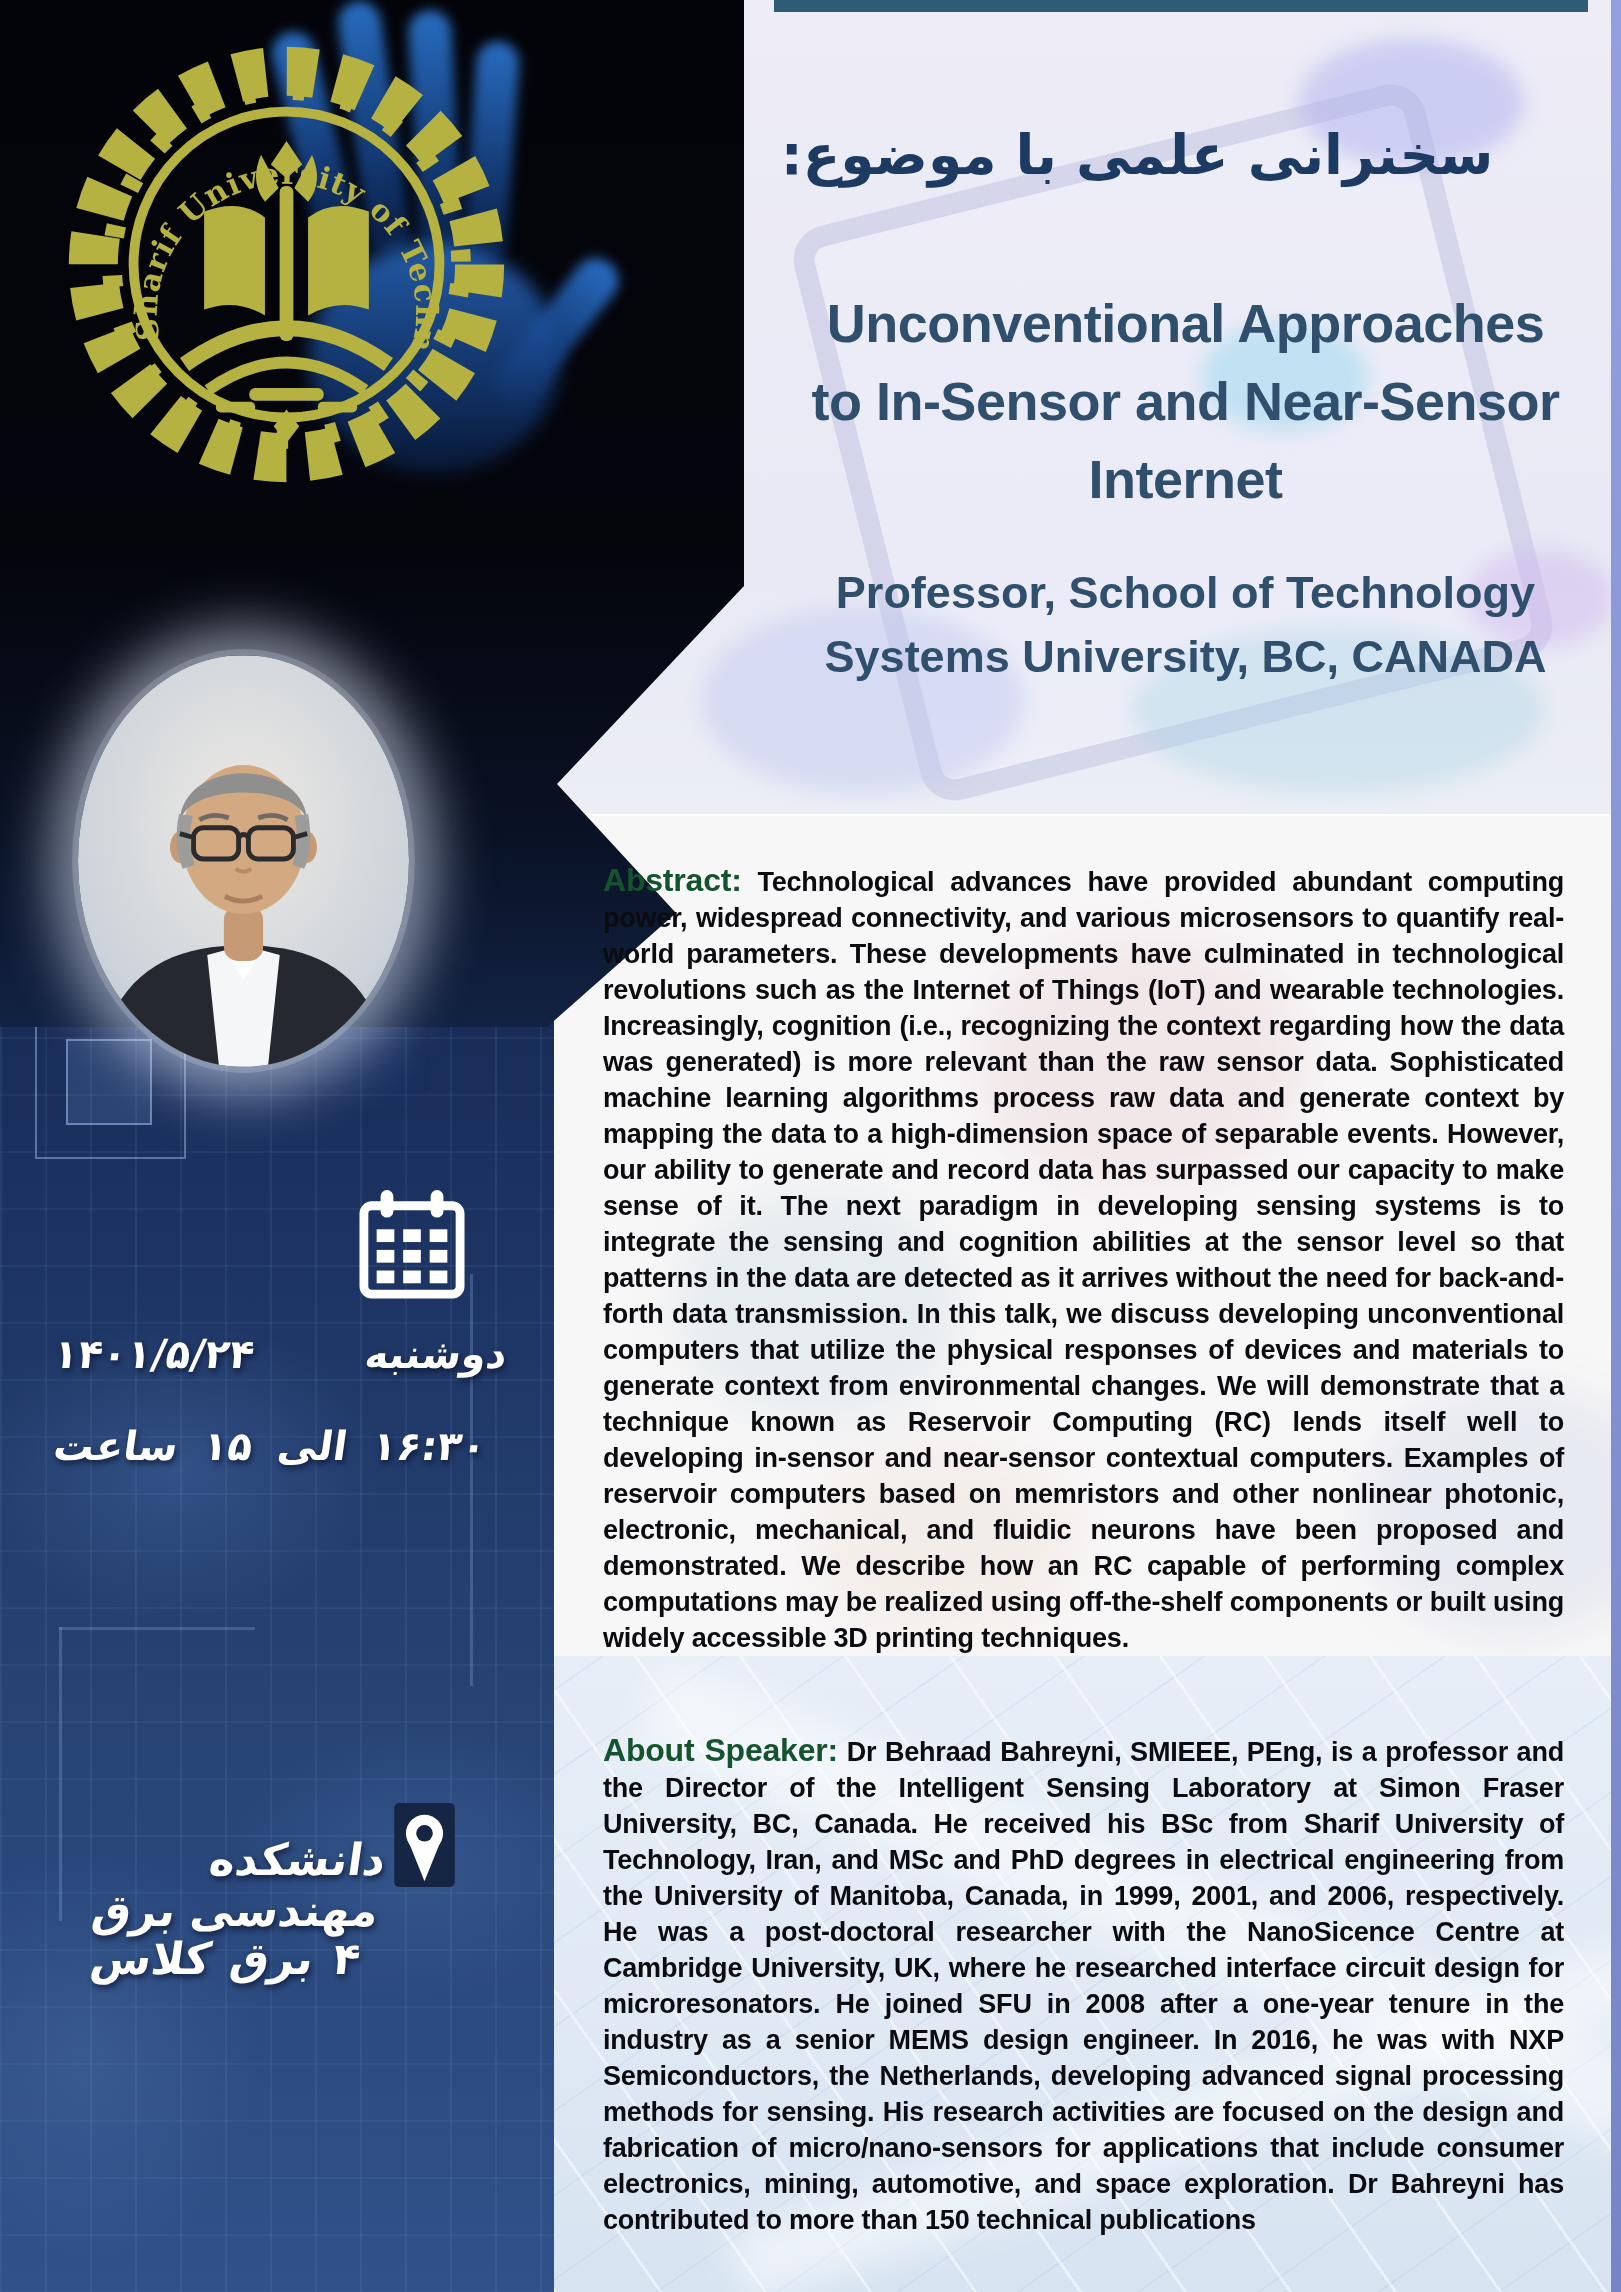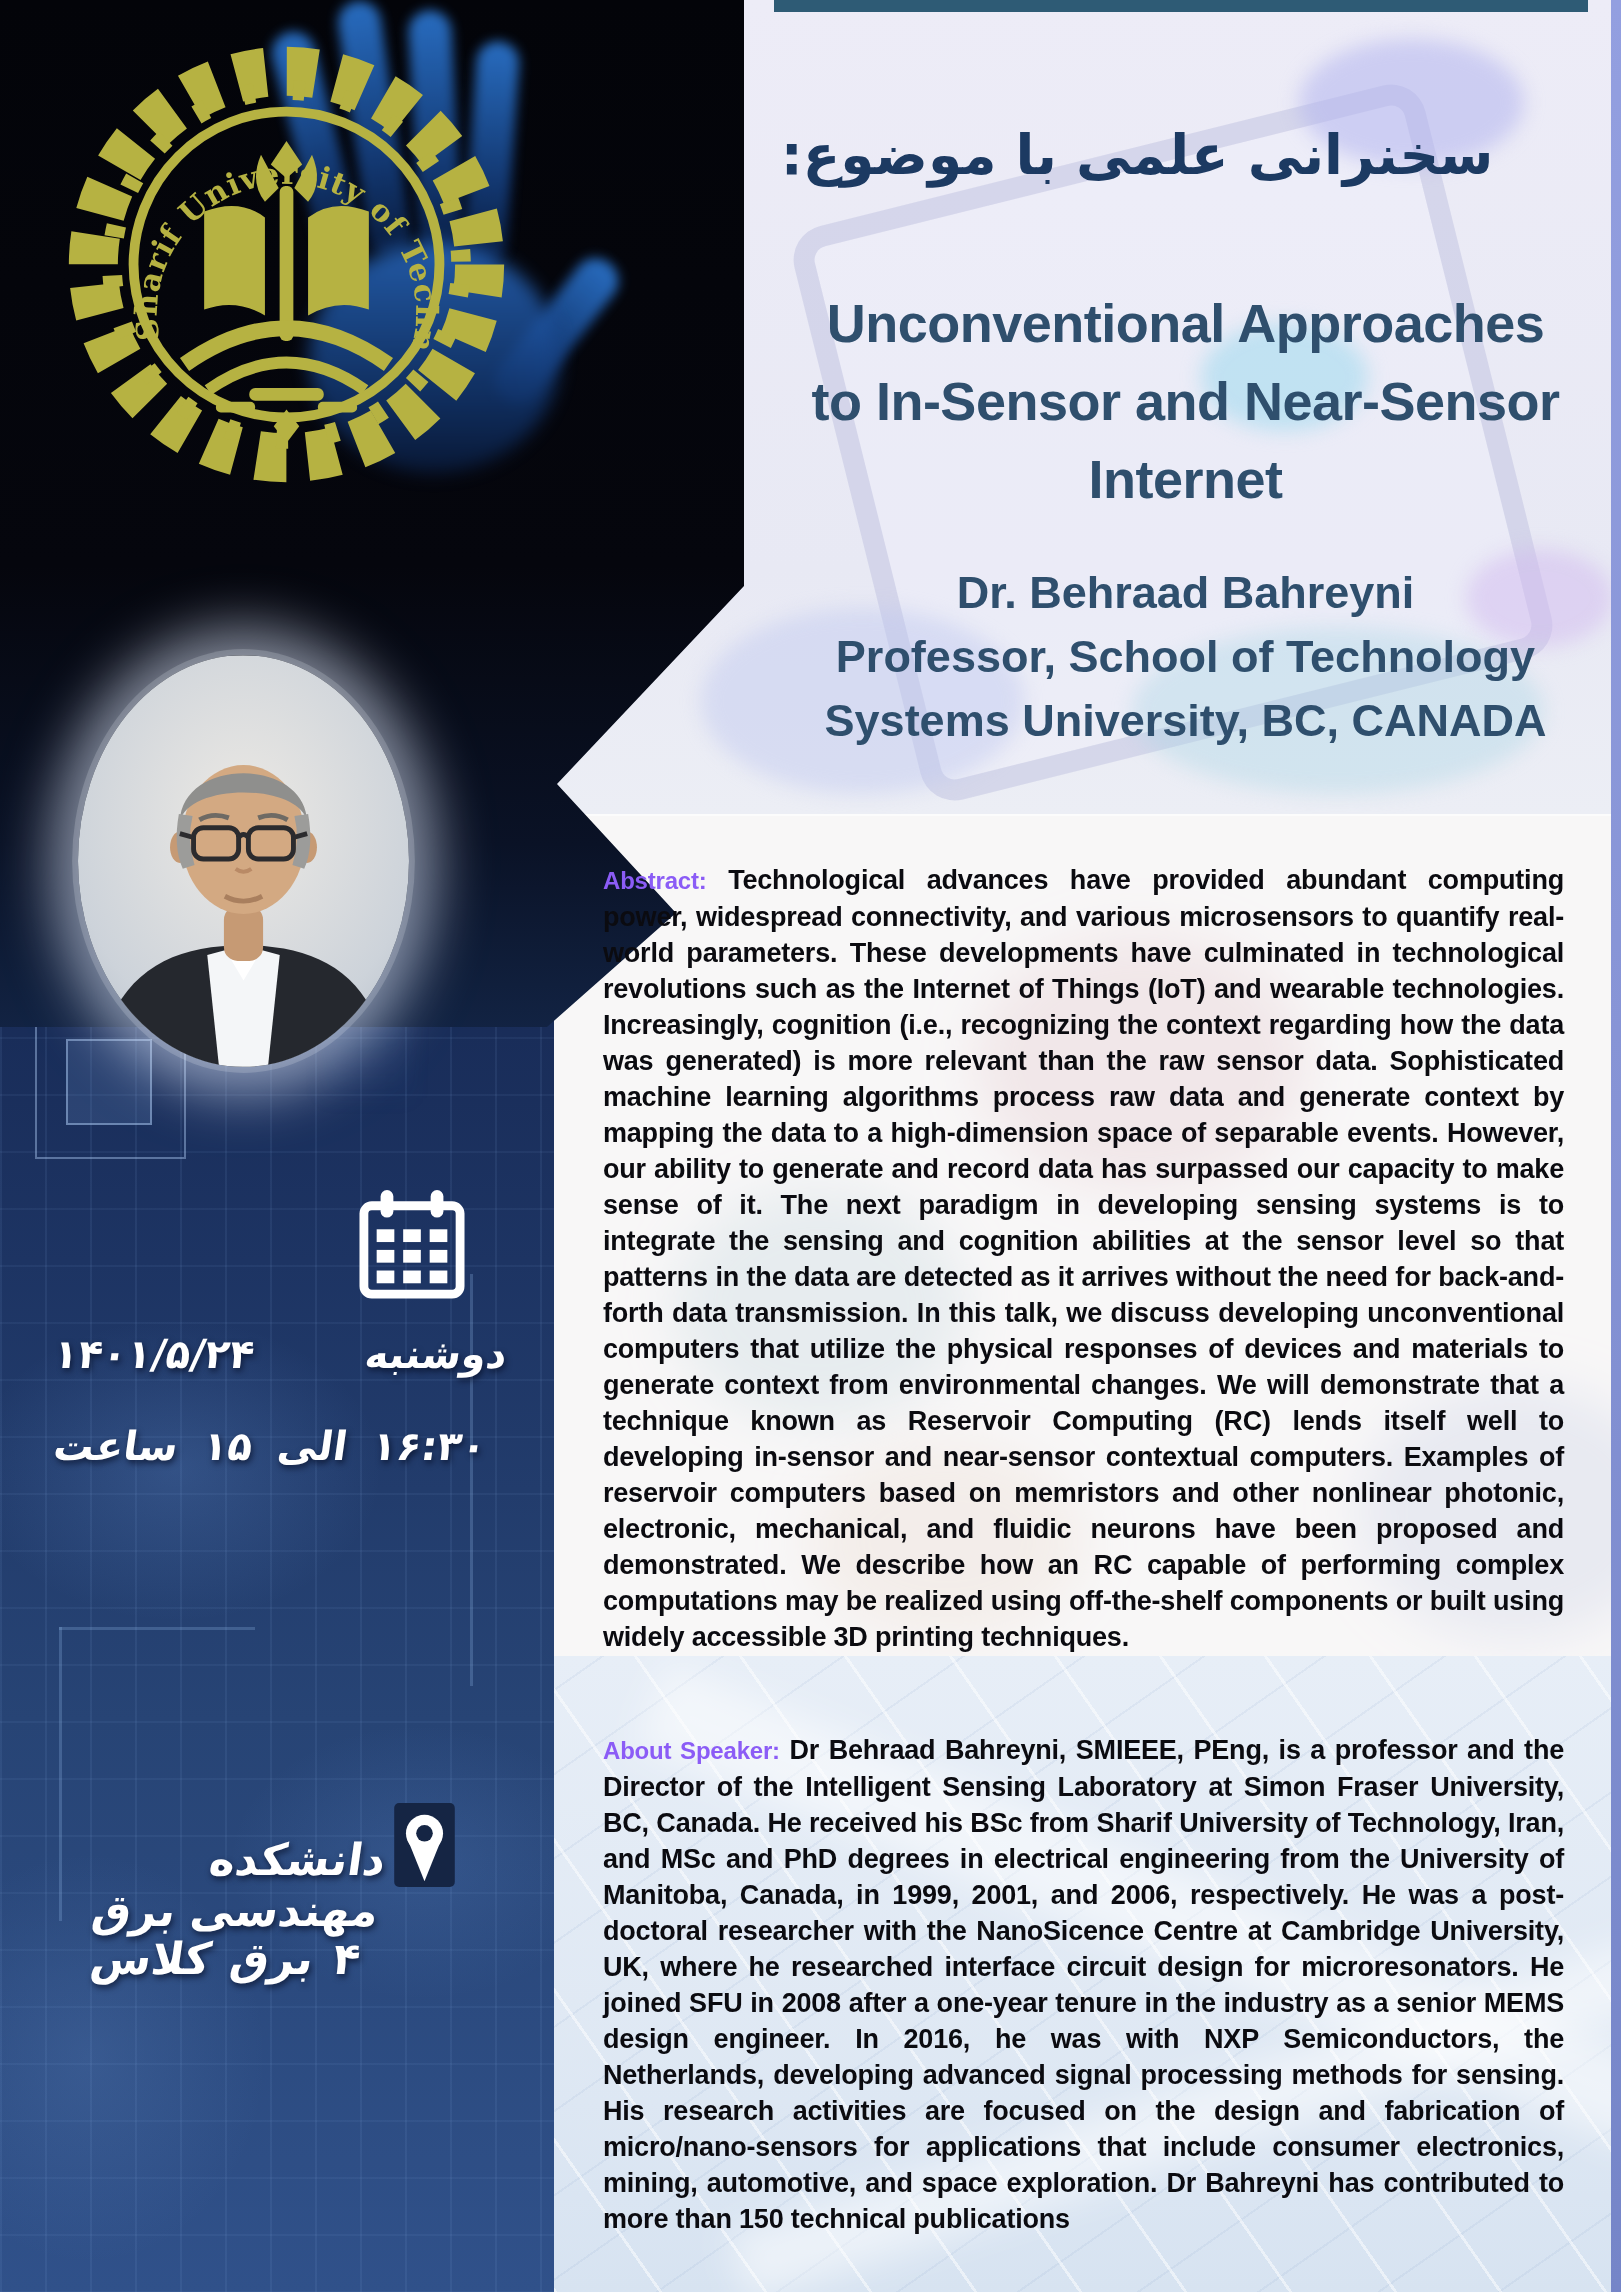--- a/index.html
+++ b/index.html
@@ -93,21 +93,21 @@
   .topic-heading{left:686px;top:123px;width:902px;text-align:center;direction:rtl;
      font-size:55px;font-weight:bold;color:#1c3a62;}
   .talk-title{left:774px;top:284px;width:823px;text-align:center;
      font-size:54px;line-height:78px;font-weight:bold;color:#2f4f6d;letter-spacing:-0.5px;}
   .speaker-info{left:774px;top:561px;width:823px;text-align:center;
      font-size:45px;line-height:64px;font-weight:bold;color:#2f4f6d;}
   .para{left:603px;width:961px;text-align:justify;color:#0b0b10;
      font-size:27px;line-height:36px;font-weight:bold;letter-spacing:-0.2px;}
   .abstract-p{top:835px;}
   .about-p{top:1705px;}
-  .lbl{color:#8b5cf6;font-size:24px;}
+  .lbl{color:#14532d;font-size:32px;}
 </style>
 </head>
 <body>
 
 <div class="abs zone zone-header">
   <div class="abs deco-monitor"></div>
   <div class="abs blob b1"></div>
   <div class="abs blob b2"></div>
   <div class="abs blob b3"></div>
   <div class="abs blob b4"></div>
@@ -257,21 +257,20 @@
 
 <div class="abs topic-heading fa" lang="fa">سخنرانی علمی با موضوع:</div>
 
 <div class="abs talk-title">
   <div>Unconventional Approaches</div>
   <div>to In-Sensor and Near-Sensor</div>
   <div>Internet</div>
 </div>
 
 <div class="abs speaker-info">
-  <div>Dr. Behraad Bahreyni</div>
   <div>Professor, School of Technology</div>
   <div>Systems University, BC, CANADA</div>
 </div>
 
 <p class="abs para abstract-p"><span class="lbl">Abstract:</span> <span>Technological advances have provided abundant computing power, widespread connectivity, and various microsensors to quantify real-world parameters. These developments have culminated in technological revolutions such as the Internet of Things (IoT) and wearable technologies. Increasingly, cognition (i.e., recognizing the context regarding how the data was generated) is more relevant than the raw sensor data. Sophisticated machine learning algorithms process raw data and generate context by mapping the data to a high-dimension space of separable events. However, our ability to generate and record data has surpassed our capacity to make sense of it. The next paradigm in developing sensing systems is to integrate the sensing and cognition abilities at the sensor level so that patterns in the data are detected as it arrives without the need for back-and-forth data transmission. In this talk, we discuss developing unconventional computers that utilize the physical responses of devices and materials to generate context from environmental changes. We will demonstrate that a technique known as Reservoir Computing (RC) lends itself well to developing in-sensor and near-sensor contextual computers. Examples of reservoir computers based on memristors and other nonlinear photonic, electronic, mechanical, and fluidic neurons have been proposed and demonstrated. We describe how an RC capable of performing complex computations may be realized using off-the-shelf components or built using widely accessible 3D printing techniques.</span></p>
 
 <p class="abs para about-p"><span class="lbl">About Speaker:</span> <span>Dr Behraad Bahreyni, SMIEEE, PEng, is a professor and the Director of the Intelligent Sensing Laboratory at Simon Fraser University, BC, Canada. He received his BSc from Sharif University of Technology, Iran, and MSc and PhD degrees in electrical engineering from the University of Manitoba, Canada, in 1999, 2001, and 2006, respectively. He was a post-doctoral researcher with the NanoSicence Centre at Cambridge University, UK, where he researched interface circuit design for microresonators. He joined SFU in 2008 after a one-year tenure in the industry as a senior MEMS design engineer. In 2016, he was with NXP Semiconductors, the Netherlands, developing advanced signal processing methods for sensing. His research activities are focused on the design and fabrication of micro/nano-sensors for applications that include consumer electronics, mining, automotive, and space exploration. Dr Bahreyni has contributed to more than 150 technical publications</span></p>
 
 
 </body></html>

